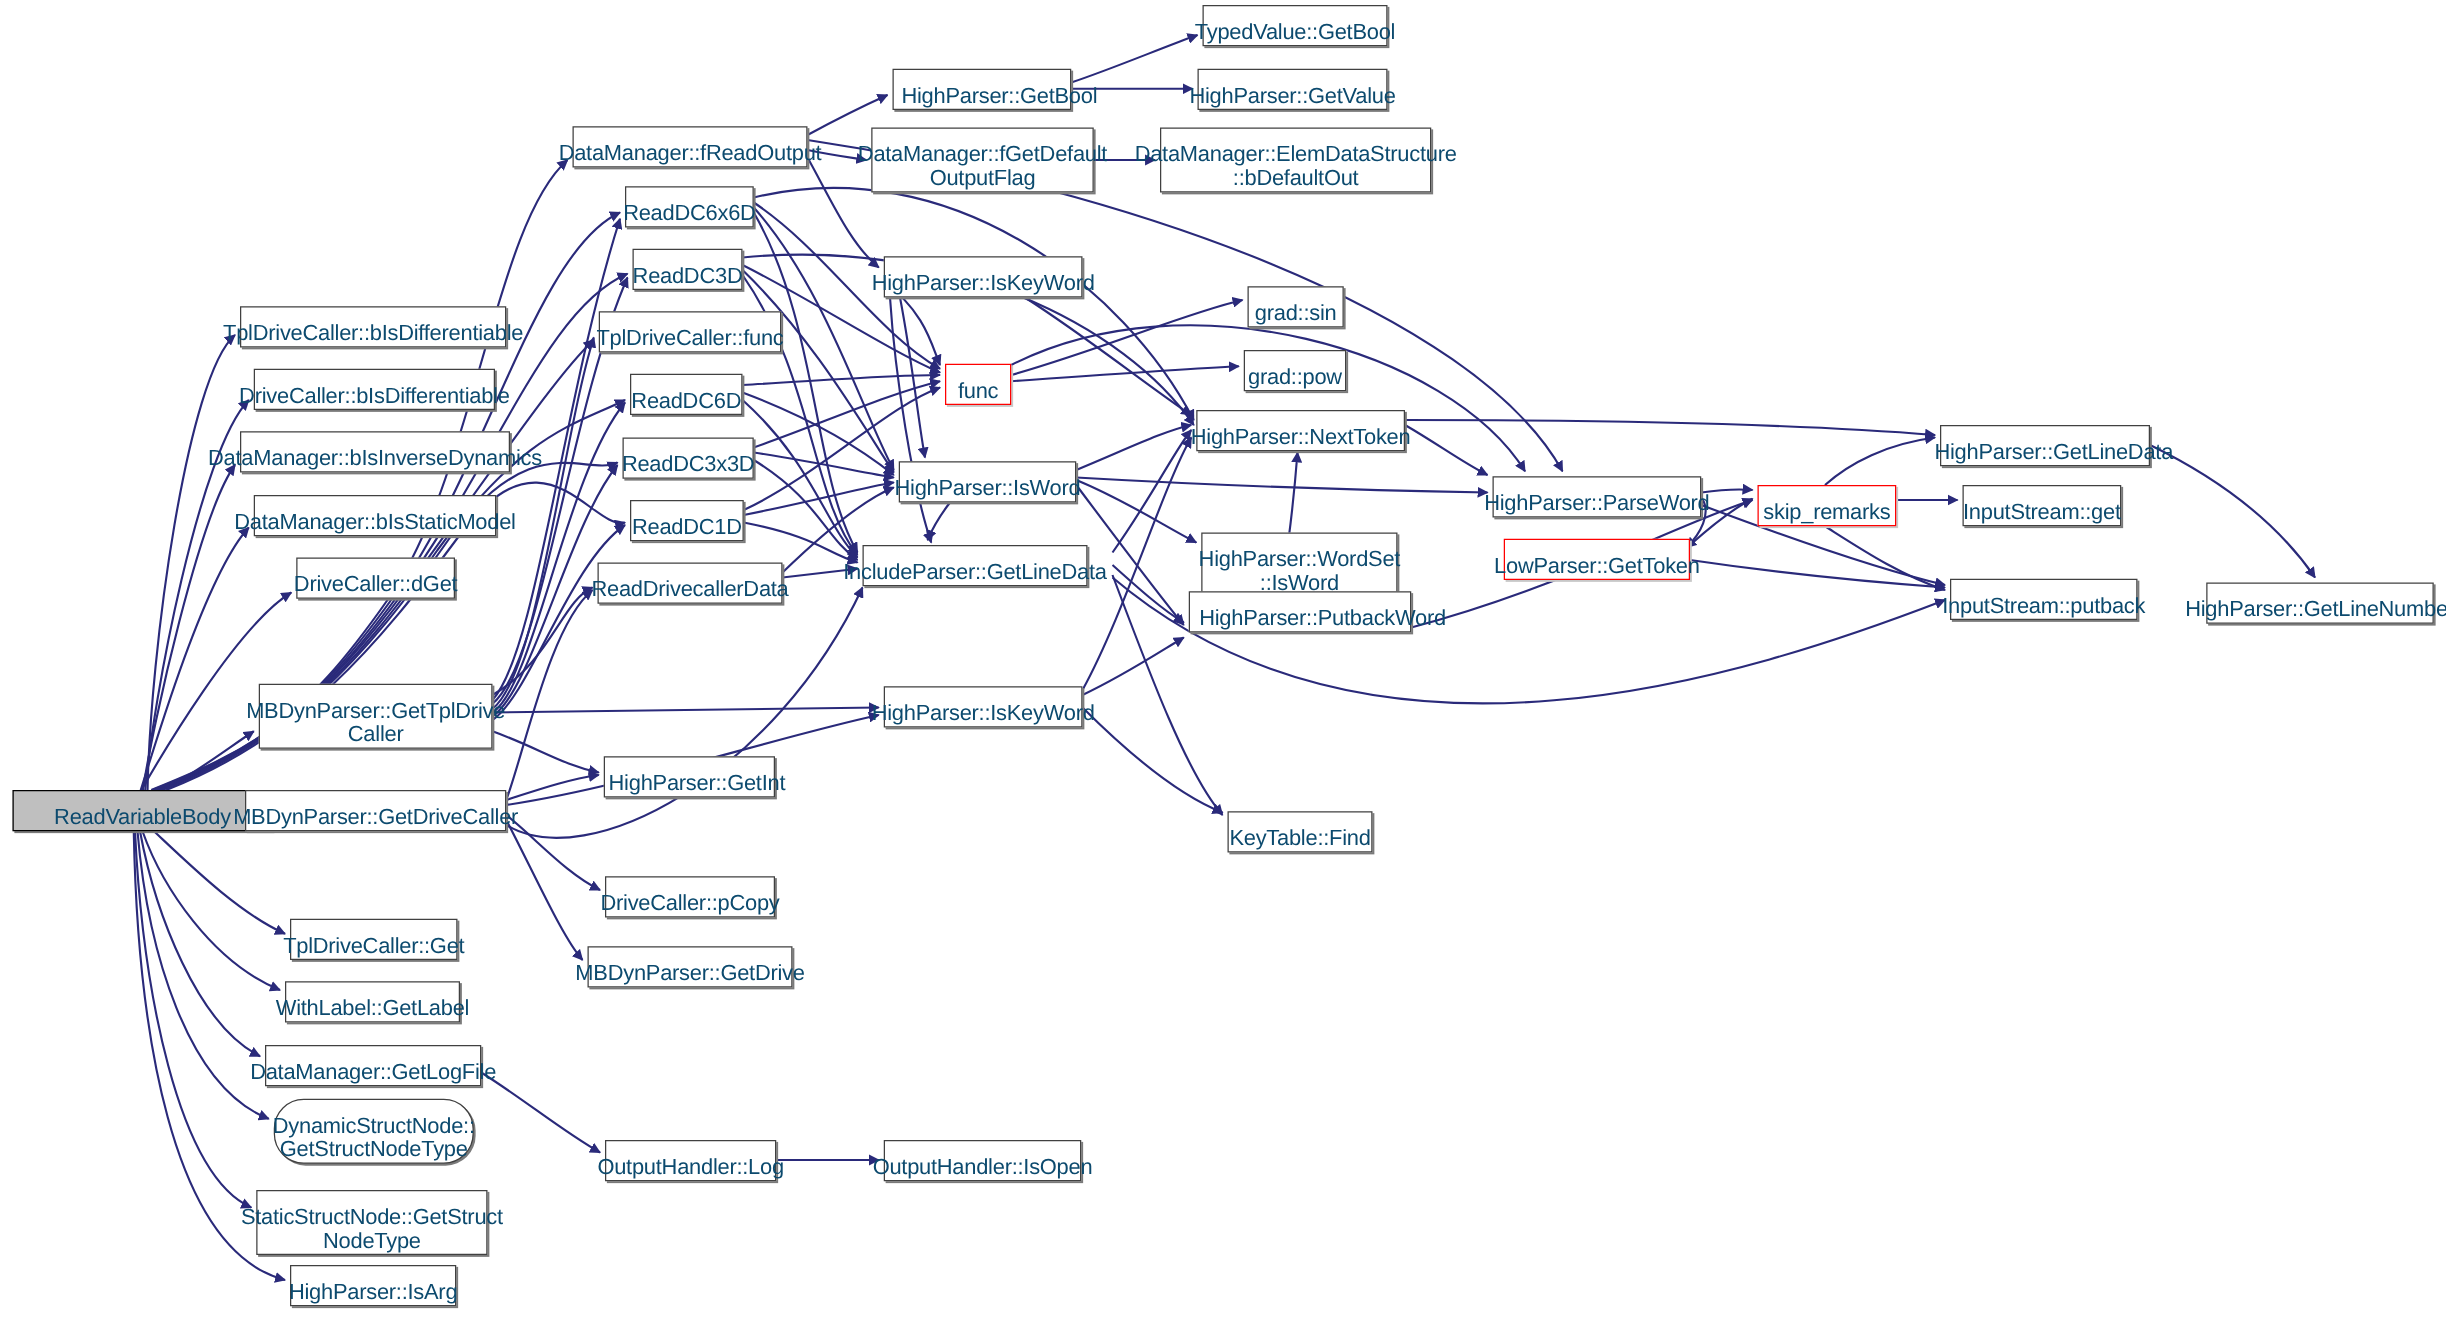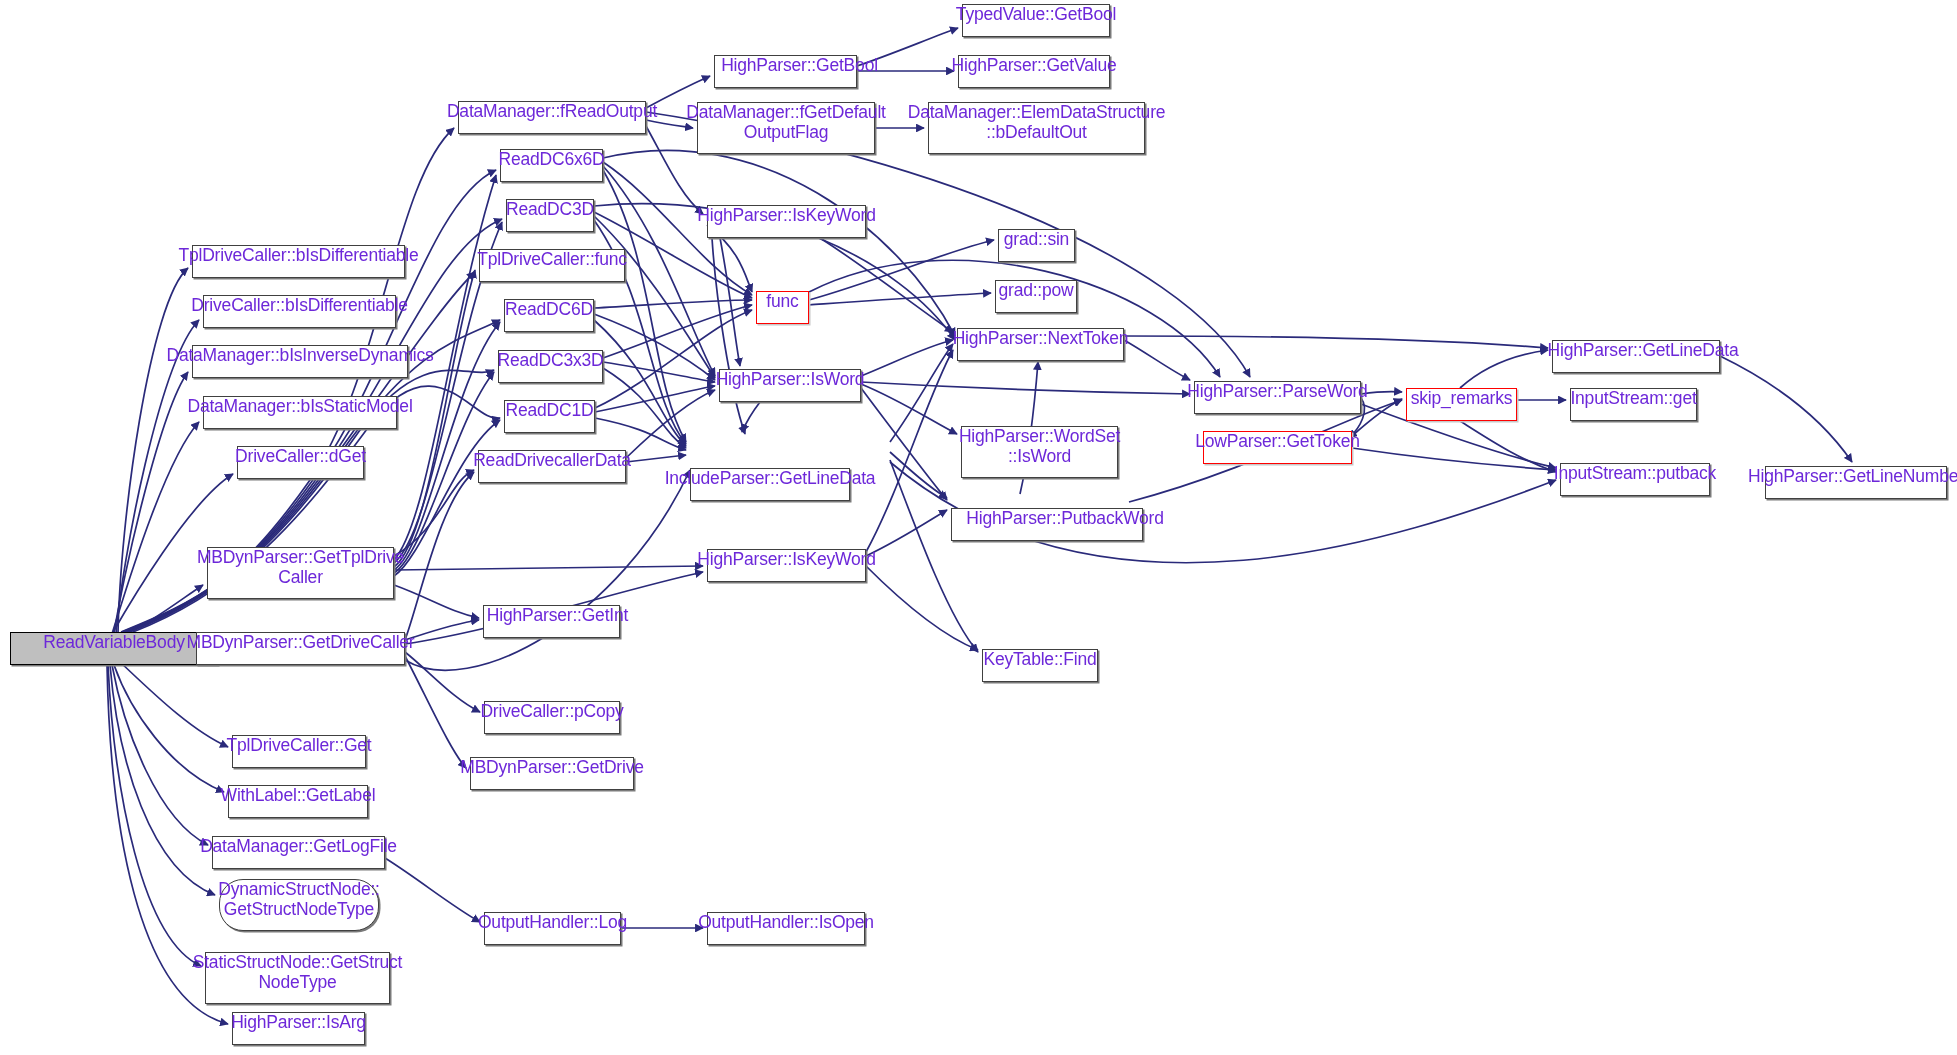--- a/index.html
+++ b/index.html
@@ -1,21 +1,21 @@
 <!DOCTYPE html>
 <html><head>
 <meta charset="utf-8">
 <style>
   html,body{margin:0;padding:0;background:#ffffff;}
   #canvas{position:relative;width:1957px;height:1055px;background:#fff;
           font-family:"Liberation Sans","DejaVu Sans",sans-serif;overflow:hidden;}
   svg#edges{position:absolute;left:0;top:0;width:1957px;height:1055px;}
-  .node{position:absolute;box-sizing:border-box;display:flex;align-items:flex-start;
+  .node{position:absolute;box-sizing:border-box;display:flex;align-items:flex-end;
         justify-content:center;text-align:center;background:#ffffff;
-        border:1px solid #404040;color:#6d28d9;font-size:17.5px;line-height:1.12;
+        border:1px solid #404040;color:#0c4a6e;font-size:17.5px;line-height:1.12;
         letter-spacing:-0.2px;
         box-shadow:1.5px 1.5px 0 0 #7a7a7a;}
   .node.root{background:#bfbfbf;border-color:#000;}
   .node.hl{border:1.6px solid #ff0000;box-shadow:1.5px 1.5px 0 0 #c8c8c8;}
   .node span{display:block;padding:0 4px;white-space:pre-line;}
 </style>
 </head>
 <body>
 
 <div id="canvas">
@@ -207,21 +207,21 @@
       </div>
       <div class="node" style="left: 707px; top: 205px; width: 159px; height: 33px;">
         <span>HighParser::IsKeyWord</span>
       </div>
       <div class="node hl" style="left: 756px; top: 291px; width: 53px; height: 33px;">
         <span>func</span>
       </div>
       <div class="node" style="left: 719px; top: 369px; width: 142px; height: 33px;">
         <span>HighParser::IsWord</span>
       </div>
-      <div class="node" style="left: 690px; top: 436px; width: 160px; height: 33px; margin-top: 32px;">
+      <div class="node" style="left: 690px; top: 436px; width: 180px; height: 33px;">
         <span>IncludeParser::GetLineData</span>
       </div>
       <div class="node" style="left: 707px; top: 549px; width: 159px; height: 33px;">
         <span>HighParser::IsKeyWord</span>
       </div>
       <div class="node" style="left: 707px; top: 912px; width: 158px; height: 33px;">
         <span>OutputHandler::IsOpen</span>
       </div>
       <div class="node" style="left: 714px; top: 55px; width: 143px; height: 33px; padding-left: 28px;">
         <span>HighParser::GetBool</span>
@@ -246,21 +246,21 @@
       <div class="node" style="left: 995px; top: 280px; width: 82px; height: 33px;">
         <span>grad::pow</span>
       </div>
       <div class="node" style="left: 957px; top: 328px; width: 167px; height: 33px;">
         <span>HighParser::NextToken</span>
       </div>
       <div class="node" style="left: 961px; top: 426px; width: 157px; height: 52px;">
         <span>HighParser::WordSet
 ::IsWord</span>
       </div>
-      <div class="node" style="left: 951px; top: 508px; width: 192px; height: 33px; padding-left: 36px;">
+      <div class="node" style="left: 951px; top: 473px; width: 178px; height: 33px; padding-left: 36px;">
         <span>HighParser::PutbackWord</span>
       </div>
       <div class="node" style="left: 982px; top: 649px; width: 116px; height: 33px;">
         <span>KeyTable::Find</span>
       </div>
       <div class="node" style="left: 1194px; top: 381px; width: 167px; height: 33px;">
         <span>HighParser::ParseWord</span>
       </div>
       <div class="node hl" style="left: 1203px; top: 431px; width: 149px; height: 33px;">
         <span>LowParser::GetToken</span>

